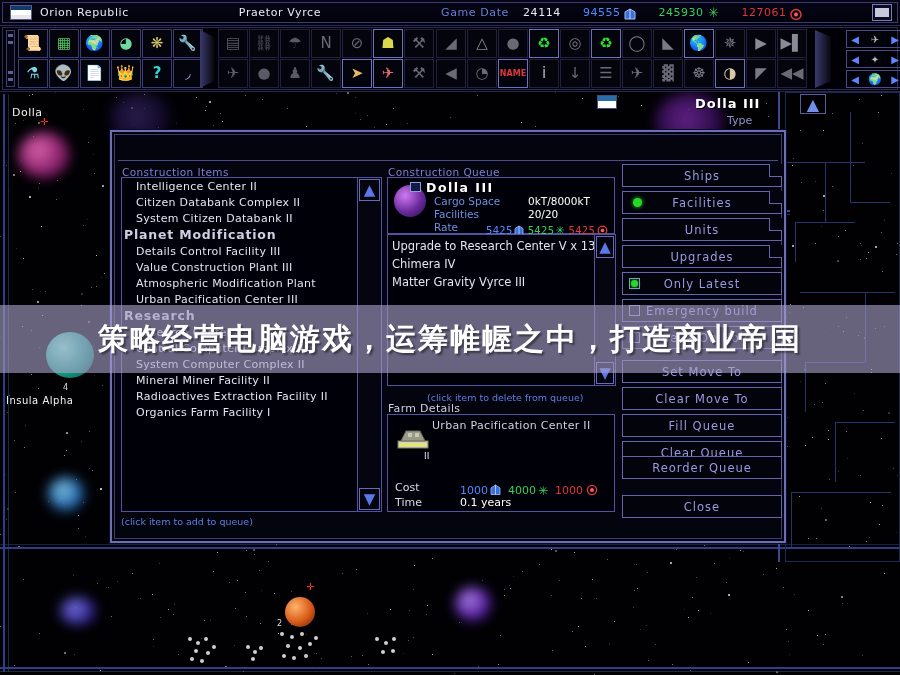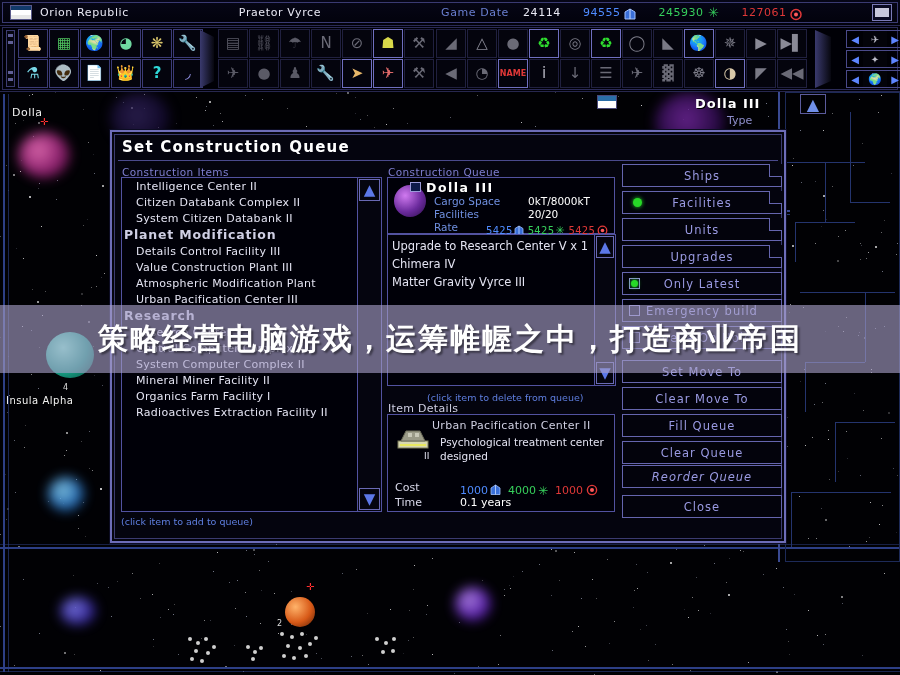--- a/index.html
+++ b/index.html
@@ -1313,41 +1313,40 @@
     </div>
     <div class="arrowpad" style="left:846px;top:44px;">
       <div class="ar">◀</div>
       <div class="mid" style="color:#4fa8e8;font-size:11px;">🌍</div>
       <div class="ar">▶</div>
     </div>
   </div>
 
   <div id="dialog">
     <div id="dialog-inner"></div>
-    <div id="dlg-title">Set Construction Queue</div>
     <div class="dlg-rule"></div>
 
     <div class="panel-label" style="left:10px;top:34px;">Construction Items</div>
     <div class="listbox" style="left:9px;top:45px;width:244px;height:335px;">
       <div id="items-container">
           <div class="lst-item">Intelligence Center II</div>
           <div class="lst-item">Citizen Databank Complex II</div>
           <div class="lst-item">System Citizen Databank II</div>
           <div class="lst-head">Planet Modification</div>
           <div class="lst-item">Details Control Facility III</div>
           <div class="lst-item">Value Construction Plant III</div>
           <div class="lst-item">Atmospheric Modification Plant</div>
           <div class="lst-item">Urban Pacification Center III</div>
           <div class="lst-head">Research</div>
           <div class="lst-item">Research Center V</div>
           <div class="lst-item">Central Computer Complex II</div>
           <div class="lst-item">System Computer Complex II</div>
           <div class="lst-item">Mineral Miner Facility II</div>
+          <div class="lst-item">Radioactives Extraction Facility II</div>
           <div class="lst-item">Organics Farm Facility I</div>
-          <div class="lst-item">Radioactives Extraction Facility II</div>
         </div>
     </div>
     <div class="scrollbar" style="left:245px;top:45px;width:25px;height:335px;">
       <div class="sb-arrow" style="top:1px;">▲</div>
       <div class="sb-arrow" style="bottom:1px;">▼</div>
     </div>
     <div class="hint" style="left:9px;top:384px;">(click item to add to queue)</div>
 
     <div class="panel-label" style="left:276px;top:34px;">Construction Queue</div>
 
@@ -1375,45 +1374,44 @@
           <svg viewBox="0 0 11 11" width="11" height="11">
               <circle cx="5.5" cy="5.5" r="4.3" fill="none" stroke="#e03838" stroke-width="1.3"></circle>
               <circle cx="5.5" cy="5.5" r="1.8" fill="#ff5a5a"></circle>
             </svg>
         </span>
       </div>
     </div>
 
     <div class="listbox" style="left:275px;top:102px;width:228px;height:152px;">
       <div id="queue-container" style="padding-top:2px;">
-          <div class="qlist-item">Upgrade to Research Center V x 1</div>
+          <div class="qlist-item">Upgrade to Research Center V x 13</div>
           <div class="qlist-item">Chimera IV</div>
           <div class="qlist-item">Matter Gravity Vyrce III</div>
         </div>
     </div>
     <div class="scrollbar" style="left:482px;top:102px;width:22px;height:152px;">
       <div class="sb-arrow" style="top:1px;">▲</div>
       <div class="sb-arrow" style="bottom:1px;">▼</div>
     </div>
 
     <div class="hint" style="left:315px;top:260px;">(click item to delete from queue)</div>
-    <div class="det-title" style="left:276px;top:270px;">Item Details</div>
+    <div class="det-title" style="left:276px;top:270px;">Farm Details</div>
     <div class="det-box" style="left:275px;top:282px;width:228px;height:98px;">
       <div class="det-ico">
         <svg viewBox="0 0 34 26" width="34" height="26">
           <rect x="2" y="16" width="30" height="7" fill="#d8d8b0" stroke="#7a7a5a" stroke-width="1"></rect>
           <rect x="4" y="19" width="26" height="2" fill="#e8e860"></rect>
           <path d="M5 16 L10 6 L24 6 L29 16 Z" fill="#9a9a88" stroke="#6a6a58" stroke-width="1"></path>
           <rect x="12" y="8" width="4" height="4" fill="#c8c8b8"></rect>
           <rect x="19" y="8" width="4" height="4" fill="#c8c8b8"></rect>
         </svg>
         <span style="position:absolute;left:28px;top:26px;color:#e3e3f2;font-size:9px;">II</span>
       </div>
       <div class="det-title" style="left:44px;top:4px;color:#cfcfe2;">Urban Pacification Center II</div>
-      <div class="det-desc" style="left:52px;top:20px;">Psychological treatment center designed</div>
 
       <div class="det-lbl" style="left:7px;top:66px;">Cost</div>
       <div style="position:absolute;left:72px;top:66px;display:flex;align-items:center;">
         <span style="color:#4f8bff;font-size:11px;">1000</span>
         <span style="margin:0 7px 0 2px;">
           <svg viewBox="0 0 11 12" width="11" height="12">
               <path d="M1 4 L5.5 1 L10 4 L10 10.5 L1 10.5 Z" fill="#3a6fd8" stroke="#9fc0ff" stroke-width=".8"></path>
               <path d="M5.5 1 L5.5 10.5" stroke="#c8dcff" stroke-width=".8"></path>
             </svg>
         </span>
@@ -1462,21 +1460,21 @@
         </div>
         <div class="btn" style="top: 223px; left: 0px;">
           <span>Clear Move To</span>
         </div>
         <div class="btn" style="top: 250px; left: 0px;">
           <span>Fill Queue</span>
         </div>
         <div class="btn" style="top: 277px; left: 0px;">
           <span>Clear Queue</span>
         </div>
-        <div class="btn" style="top: 301px; left: 0px; font-style: italic;">
+        <div class="btn" style="top: 292px; left: 0px;">
           <span>Reorder Queue</span>
         </div>
         <div class="btn" style="top: 331px; left: 0px;">
           <span>Close</span>
         </div>
       </div>
   </div>
 
   <div id="banner">
     <span>策略经营电脑游戏，运筹帷幄之中，打造商业帝国</span>

